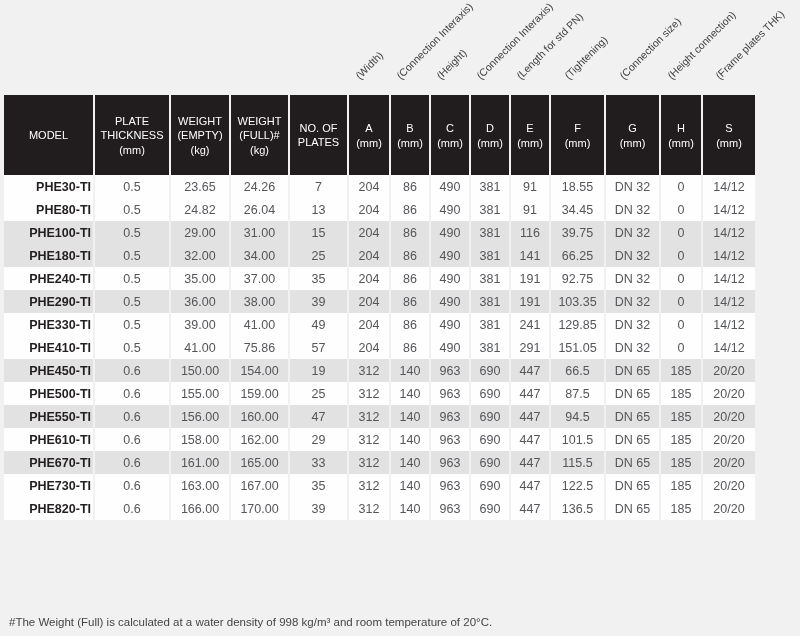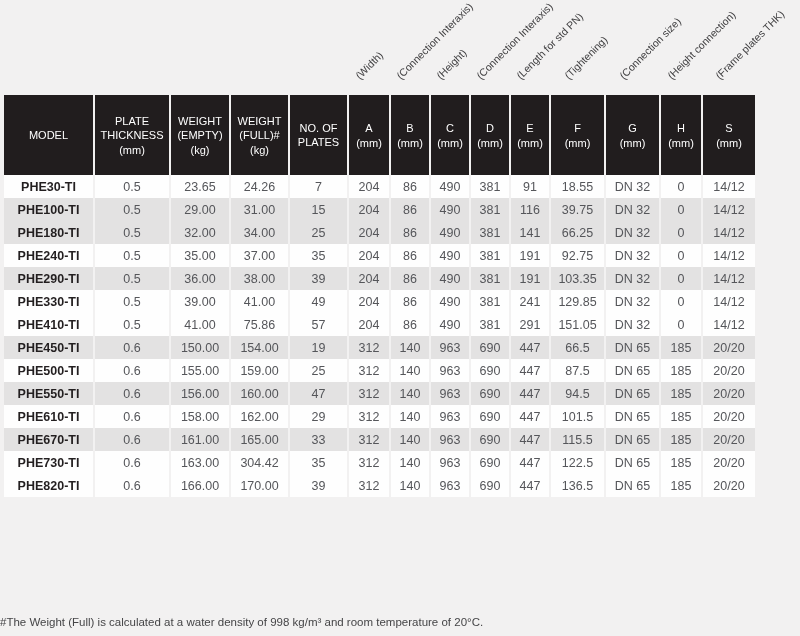--- a/index.html
+++ b/index.html
@@ -64,30 +64,30 @@
     background:var(--row-bg);
     color:var(--data-text);
     font-size:12.5px;
     height:23px;
     text-align:center;
     vertical-align:middle;
     padding:0 2px;
     border-left:2px solid var(--page-bg);
     white-space:nowrap;
   }
-  #spec-table td:first-child{border-left:none;}
+  #spec-table td:first-child{border-left:none;text-align:right;}
   #spec-table tr.alt td{background:var(--row-alt-bg);}
   #spec-table td.model{
     font-weight:700;
     color:var(--model-text);
   }
   
   #footnote{
     position:absolute;
-    left:0;
+    left:9px;
     top:616px;
     font-size:11.5px;
     color:var(--footnote-text);
   }
 </style>
 </head>
 <body>
 
 <div id="page">
   <div id="rotated-labels">
@@ -187,20 +187,36 @@
           <td>204</td>
           <td>86</td>
           <td>490</td>
           <td>381</td>
           <td>91</td>
           <td>18.55</td>
           <td>DN 32</td>
           <td>0</td>
           <td>14/12</td>
         </tr>
+        <tr>
+          <td class="model">PHE80-TI</td>
+          <td>0.5</td>
+          <td>24.82</td>
+          <td>26.04</td>
+          <td>13</td>
+          <td>204</td>
+          <td>86</td>
+          <td>490</td>
+          <td>381</td>
+          <td>91</td>
+          <td>34.45</td>
+          <td>DN 32</td>
+          <td>0</td>
+          <td>14/12</td>
+        </tr>
         <tr class="alt">
           <td class="model">PHE100-TI</td>
           <td>0.5</td>
           <td>29.00</td>
           <td>31.00</td>
           <td>15</td>
           <td>204</td>
           <td>86</td>
           <td>490</td>
           <td>381</td>
@@ -367,21 +383,21 @@
           <td>447</td>
           <td>115.5</td>
           <td>DN 65</td>
           <td>185</td>
           <td>20/20</td>
         </tr>
         <tr>
           <td class="model">PHE730-TI</td>
           <td>0.6</td>
           <td>163.00</td>
-          <td>304.42</td>
+          <td>167.00</td>
           <td>35</td>
           <td>312</td>
           <td>140</td>
           <td>963</td>
           <td>690</td>
           <td>447</td>
           <td>122.5</td>
           <td>DN 65</td>
           <td>185</td>
           <td>20/20</td>

